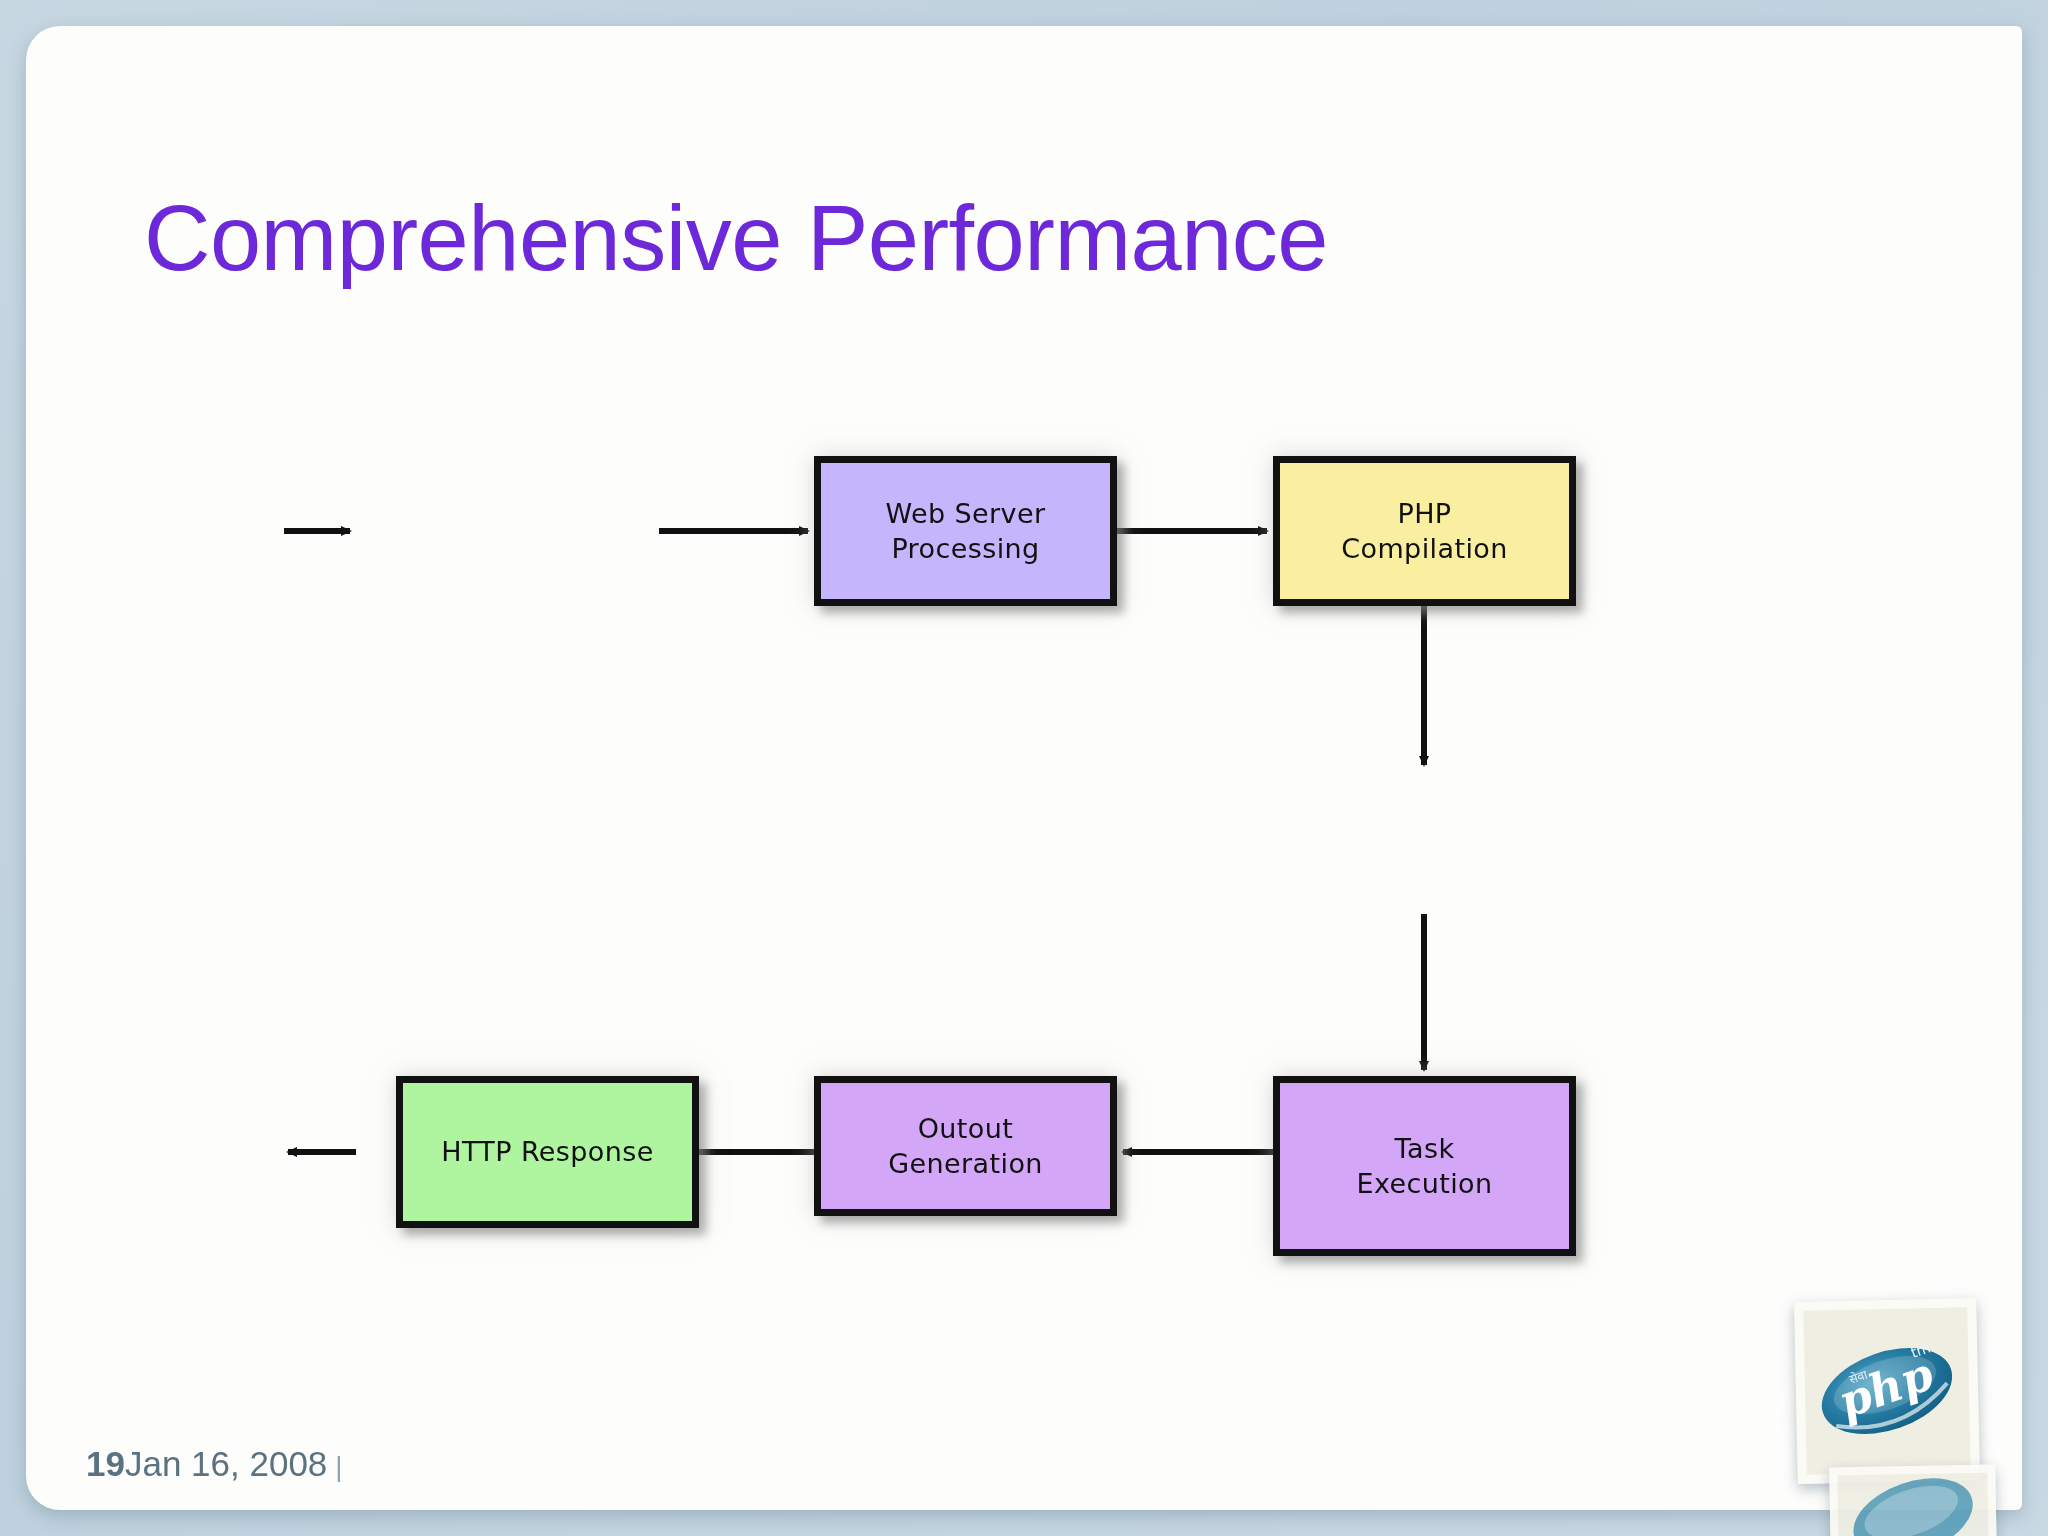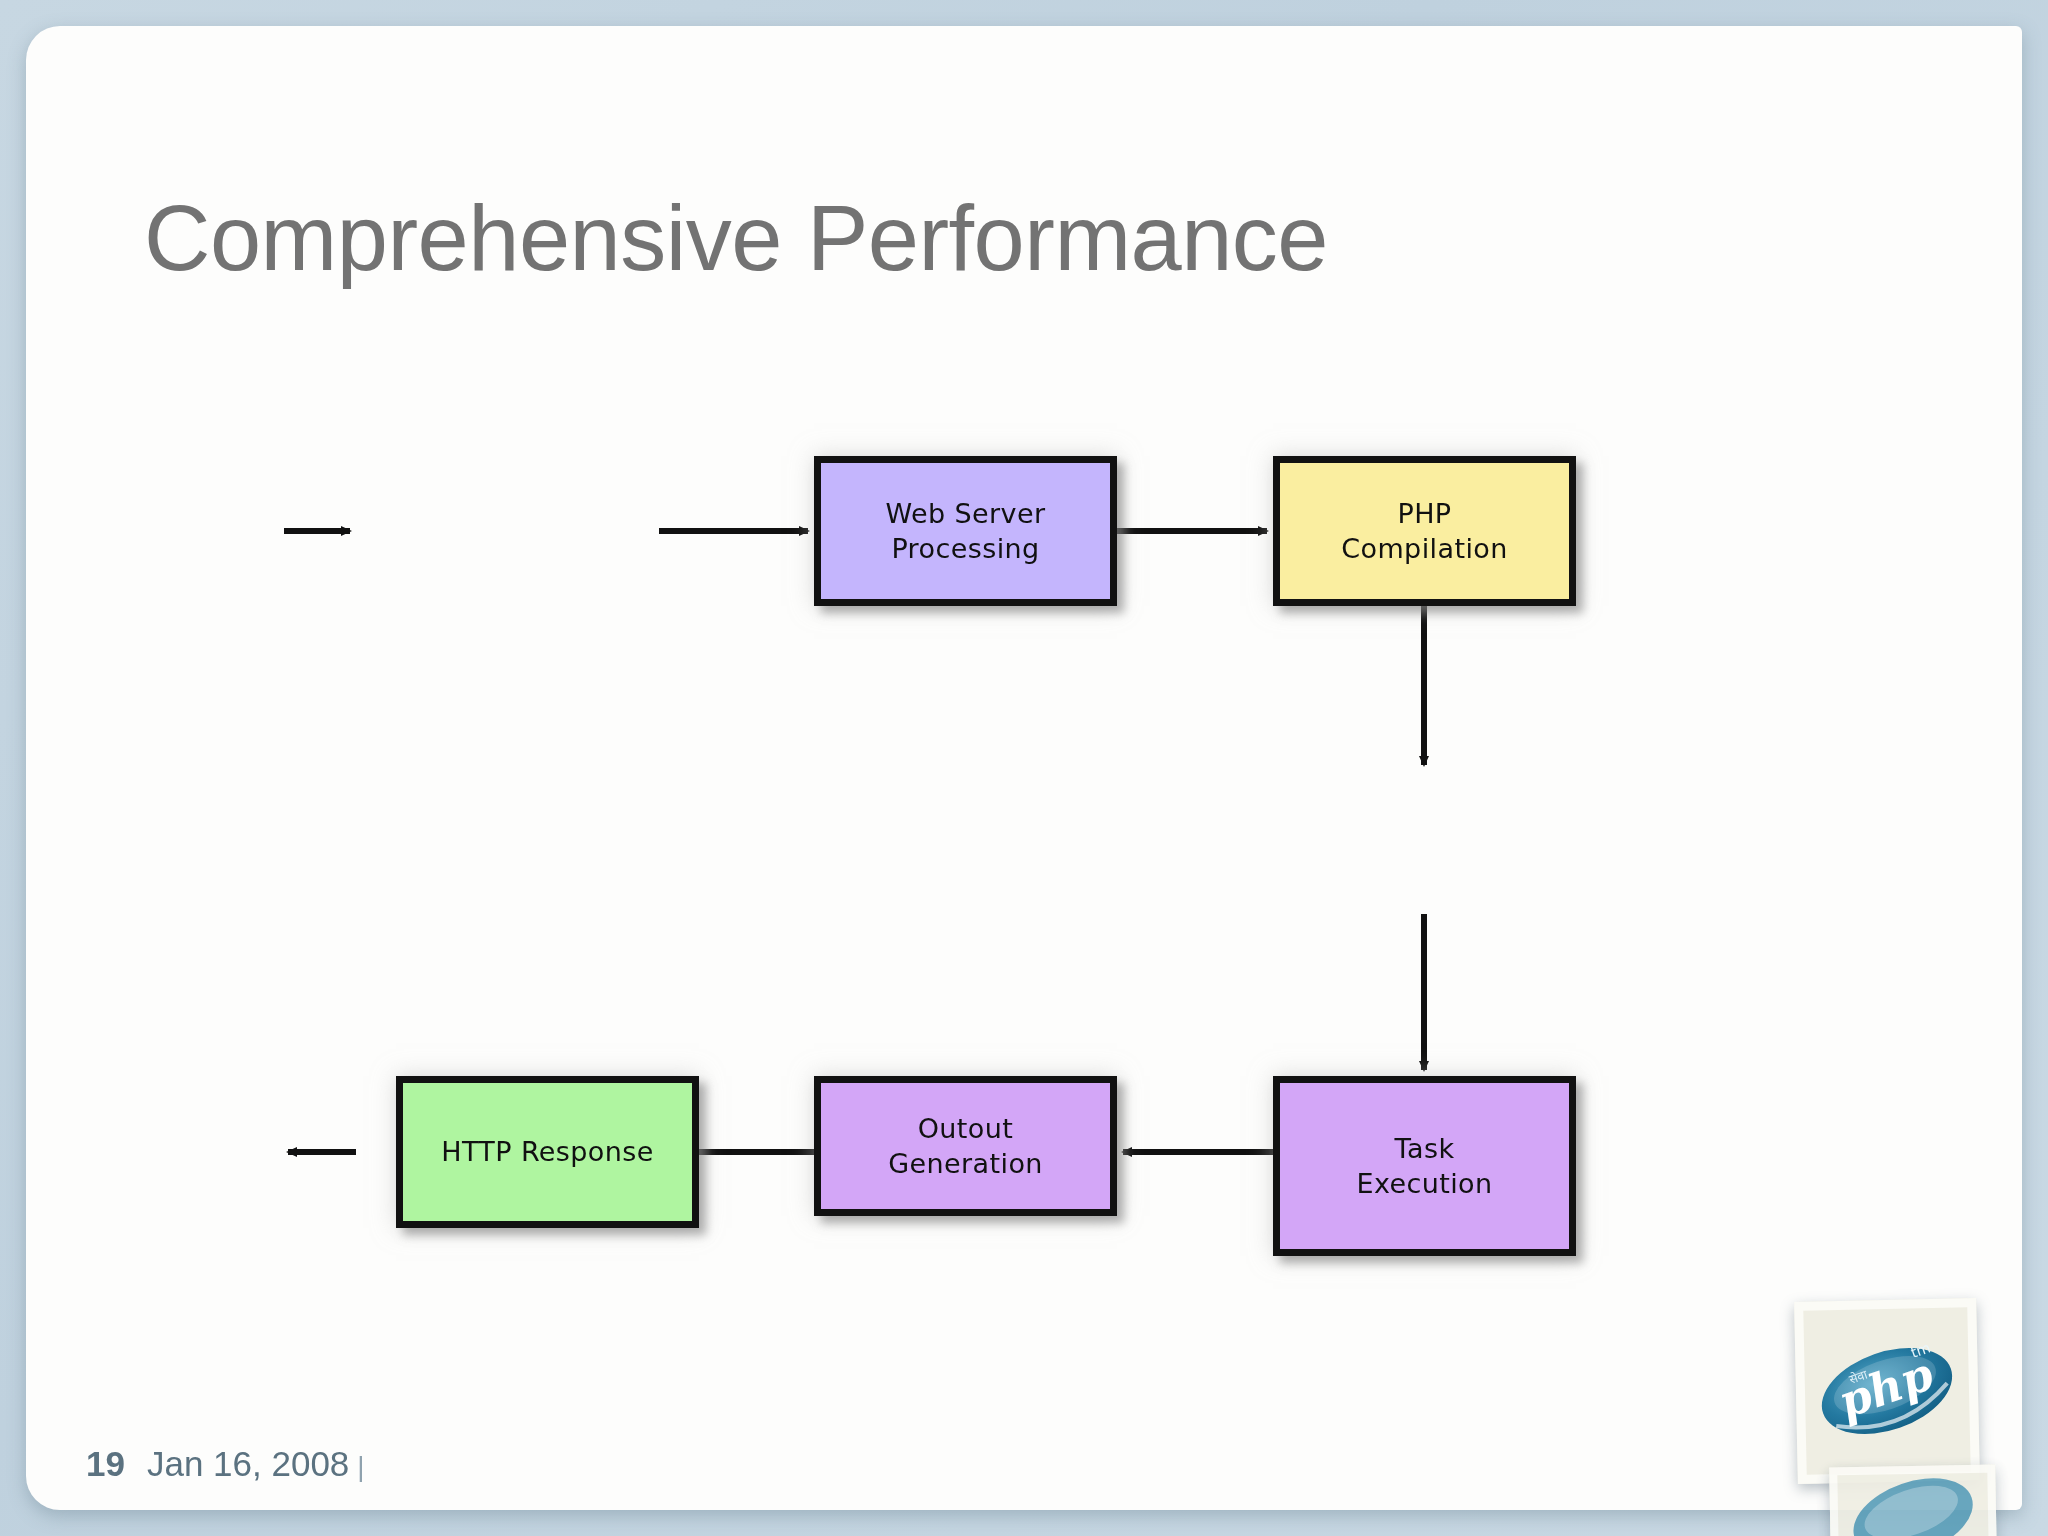--- a/index.html
+++ b/index.html
@@ -24,21 +24,21 @@
     bottom: 26px;
     background: #fdfdfc;
     border-radius: 34px 6px 6px 34px;
     box-shadow: 0 6px 18px rgba(90,115,130,0.35);
     overflow: visible;
   }
   #slide-title {
     position: absolute;
     left: 118px;
     top: 102px;
-    color: #737373;
+    color: #6d28d9;
     font-size: 92px;
     font-weight: 400;
     letter-spacing: -0.5px;
     line-height: 1.05;
     white-space: nowrap;
   }
 
   
   #diagram {
     position: absolute;
@@ -86,21 +86,20 @@
     pointer-events: none;
   }
 
   
   #footer {
     position: absolute;
     left: 60px;
     bottom: 26px;
     display: flex;
     align-items: baseline;
-    gap: 22px;
   }
   #slide-number {
     color: #5b7280;
     font-size: 35px;
     font-weight: bold;
     font-family: "Liberation Sans", sans-serif;
   }
   #slide-date {
     color: #5b7280;
     font-size: 35px;

